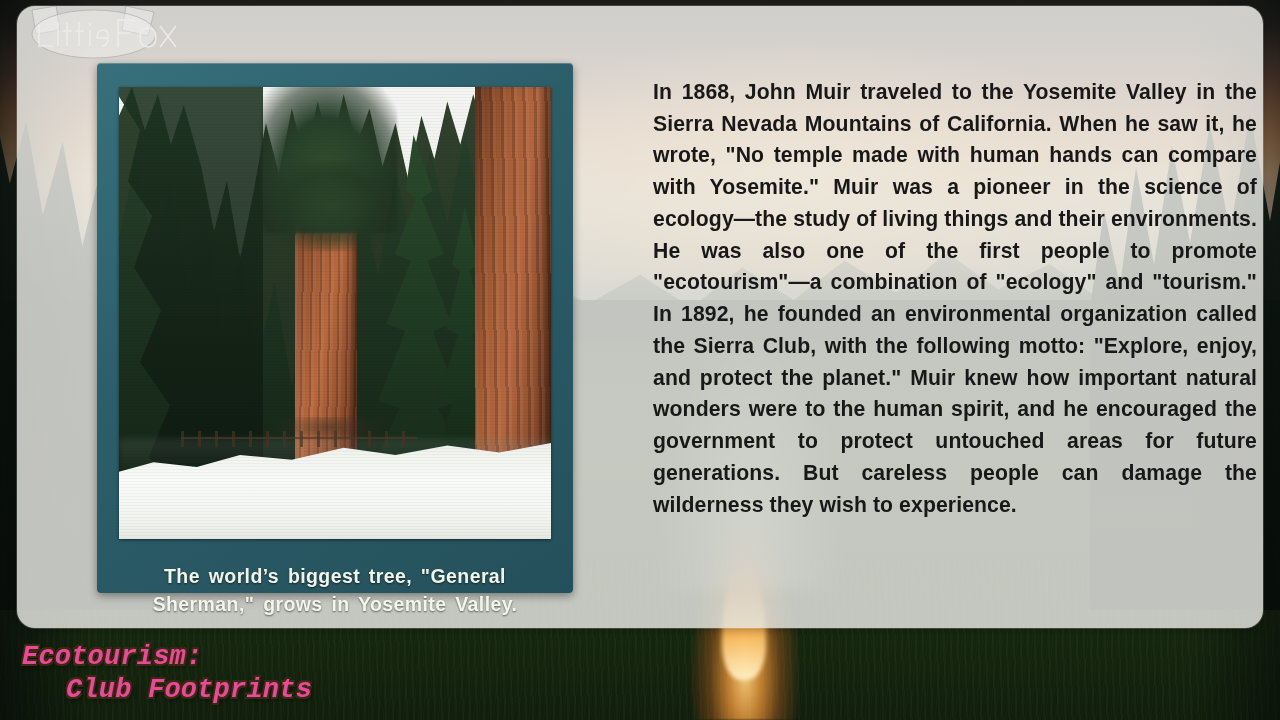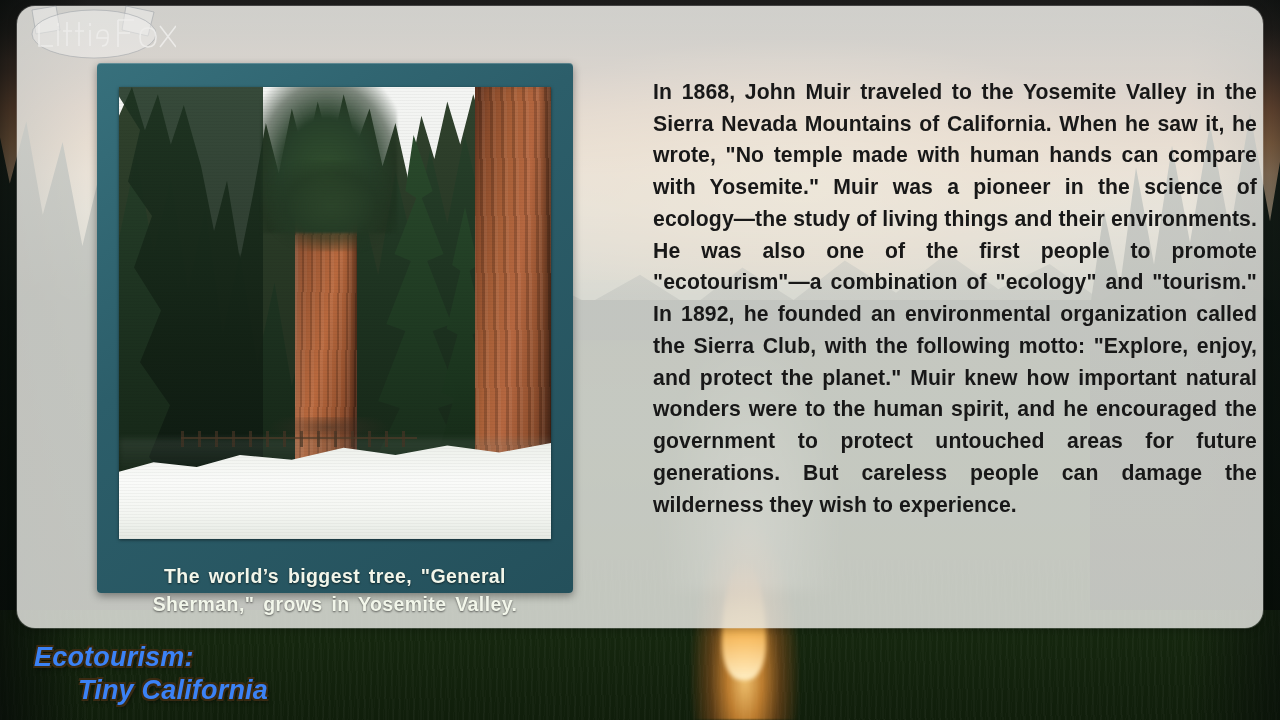--- a/index.html
+++ b/index.html
@@ -241,25 +241,26 @@
     line-height:1.497;
     color:#181818;
     text-align:justify;
     letter-spacing:.1px;
     margin-top:16px;
   }
   #article-text p { margin:0; }
 
   
   #lesson-title {
-    position:absolute; left:12px; top:636px; width:700px; height:84px;
-    color:#3b82f6;
+    position:absolute; left:0; top:636px; width:700px; height:84px;
+    color:#ec4899;
     font-weight:700;
     font-style:italic;
     letter-spacing:.2px;
+    font-family:Liberation Mono, monospace;
   }
   #lesson-title .t-line1 {
     position:absolute; left:22px; top:6px;
     font-size:27px;
     text-shadow:
       -1.6px -1.6px 0 #3a2a12, 1.6px -1.6px 0 #3a2a12,
       -1.6px  1.6px 0 #3a2a12, 1.6px  1.6px 0 #3a2a12,
        0 2px 0 #2e2109, 2px 3px 4px rgba(0,0,0,.55);
   }
   #lesson-title .t-line2 {
@@ -341,14 +342,14 @@
 
       <path d="M110 16 L110 43 M110 16 L126 16 M110 29 L122 29"></path>
       <path d="M140 24 Q132 24 132 33 Q132 43 140 43 Q148 43 148 33 Q148 24 140 24 Z"></path>
       <path d="M152 22 L168 43 M168 22 L152 43"></path>
     </g>
   </svg>
 </div>
 
 <div id="lesson-title">
   <div class="t-line1">Ecotourism:</div>
-  <div class="t-line2">Tiny California</div>
+  <div class="t-line2">Club Footprints</div>
 </div>
 
 </body></html>

